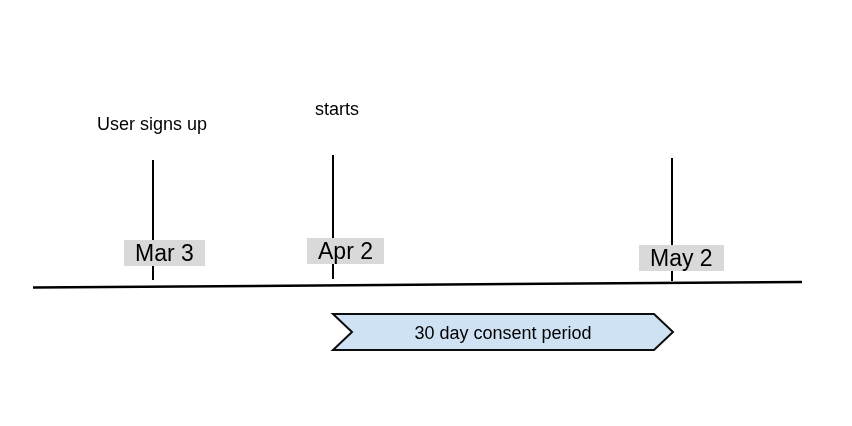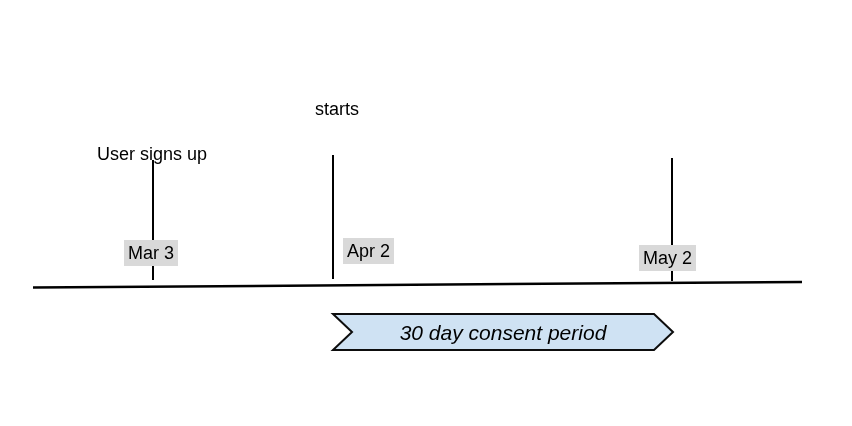--- a/index.html
+++ b/index.html
@@ -45,59 +45,58 @@
     color: var(--text, #000);
   }
   .event-label span {
     display: block;
   }
   .date-chip {
     position: absolute;
     display: inline-block;
     background: var(--date-bg, #d9d9d9);
     color: var(--text, #000);
-    font-size: 18px;
+    font-size: 23px;
     line-height: 26px;
-    padding: 0 4px;
+    padding: 0 11px;
     white-space: nowrap;
   }
   .ribbon-label {
     position: absolute;
     text-align: center;
-    font-size: 21px;
+    font-size: 18px;
     line-height: 22px;
     color: var(--text, #000);
     white-space: nowrap;
-    font-style: italic;
   }
 </style>
 </head>
 <body>
 
 <div class="canvas">
 
   <svg class="layer" width="852" height="426" viewBox="0 0 852 426">
 
     <line class="timeline-line" x1="33" y1="287.5" x2="802" y2="282"></line>
 
     <line class="tick-line" x1="153" y1="160" x2="153" y2="280"></line>
     <line class="tick-line" x1="333" y1="155" x2="333" y2="279"></line>
     <line class="tick-line" x1="672" y1="158" x2="672" y2="281"></line>
 
     <polygon class="ribbon-shape" points="333,314 654,314 673,332 654,350 333,350 352,332"></polygon>
   </svg>
 
-  <div class="event-label" style="left:62px; top:113px; width:180px;margin-top:30px;">
+  <div class="event-label" style="left:62px; top:113px; width:180px;">
     <span>User signs up</span>
   </div>
 
   <div class="event-label" style="left:257px; top:98px; width:160px;">
     <span>starts</span>
   </div>
 
 
   <span class="date-chip" style="left:124px; top:240px;">Mar 3</span>
-  <span class="date-chip" style="left:307px; top:238px;margin-left:36px;">Apr 2</span>
+  <span class="date-chip" style="left:307px; top:238px;">Apr 2</span>
   <span class="date-chip" style="left:639px; top:245px;">May 2</span>
 
   <div class="ribbon-label" style="left:352px; top:322px; width:302px;">30 day consent period</div>
 
 </div>
 
 </body></html>

